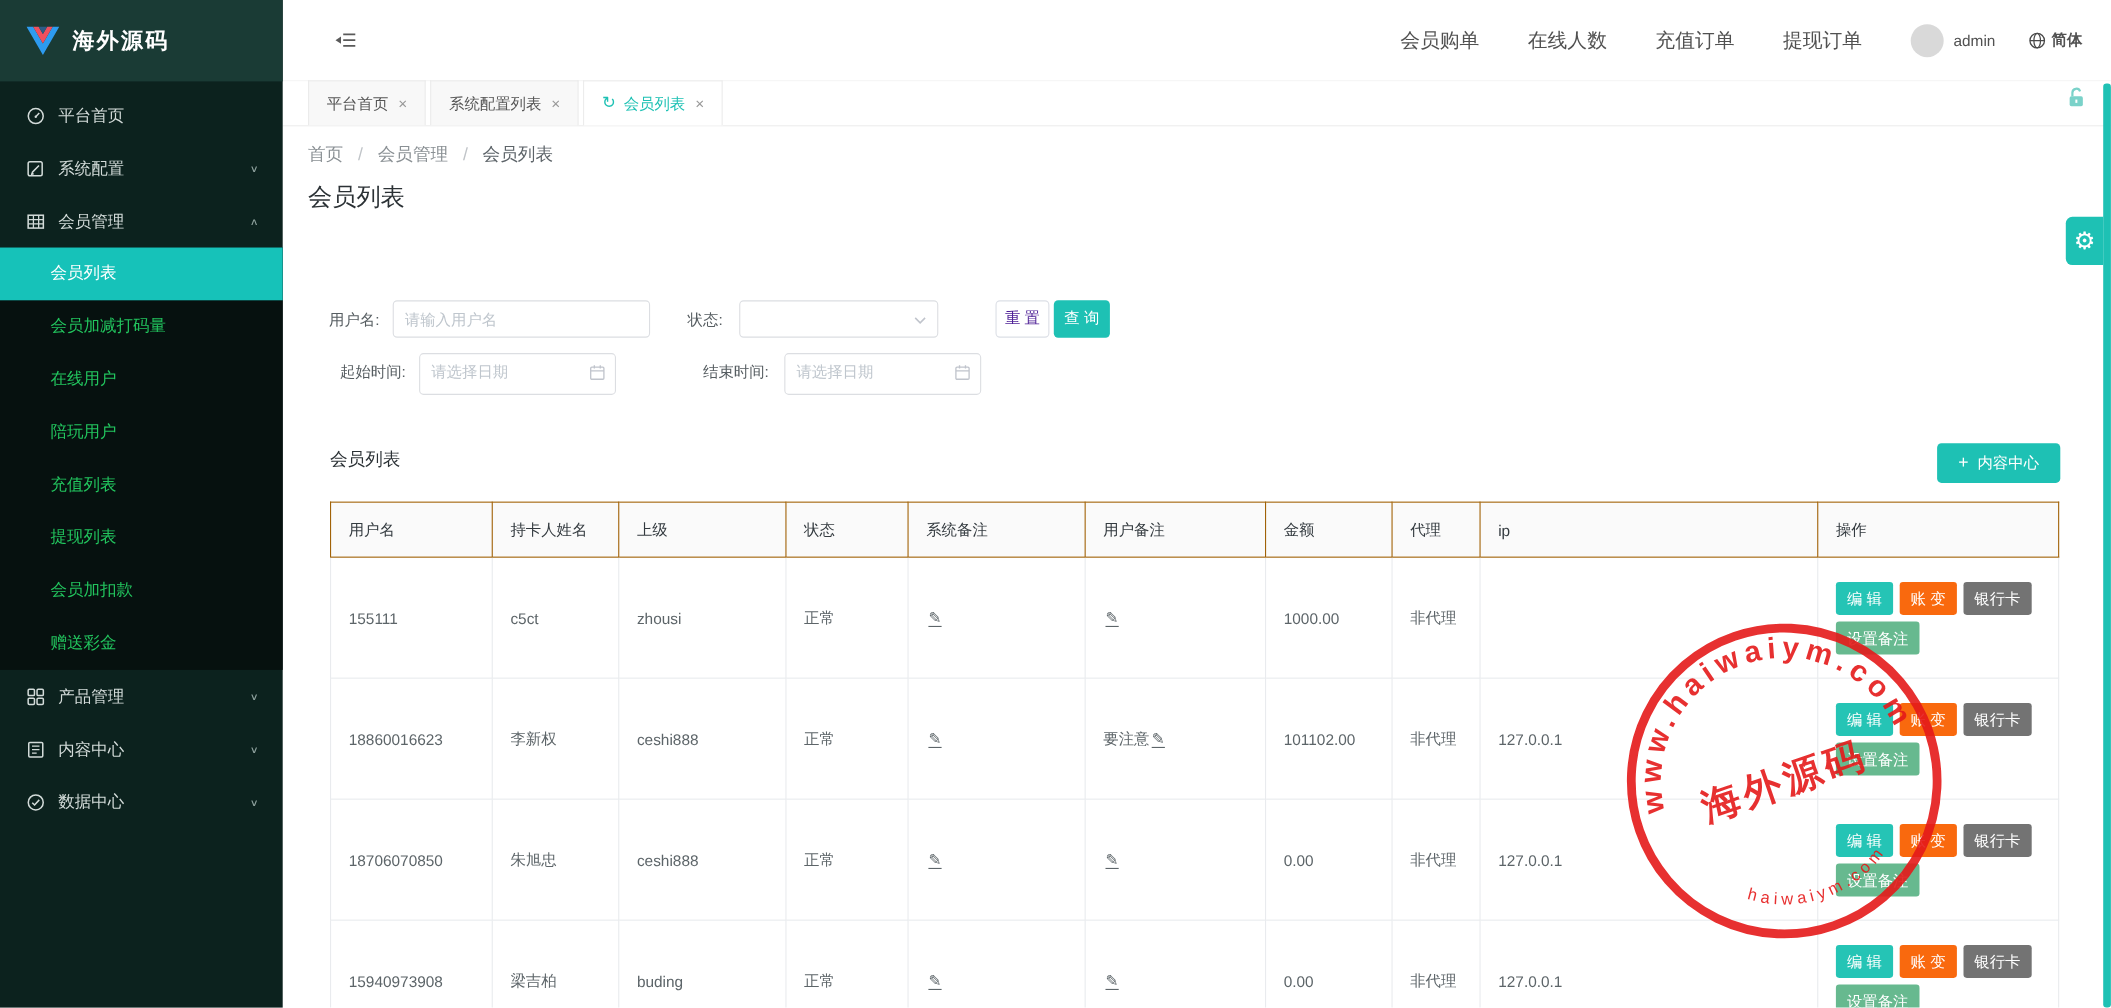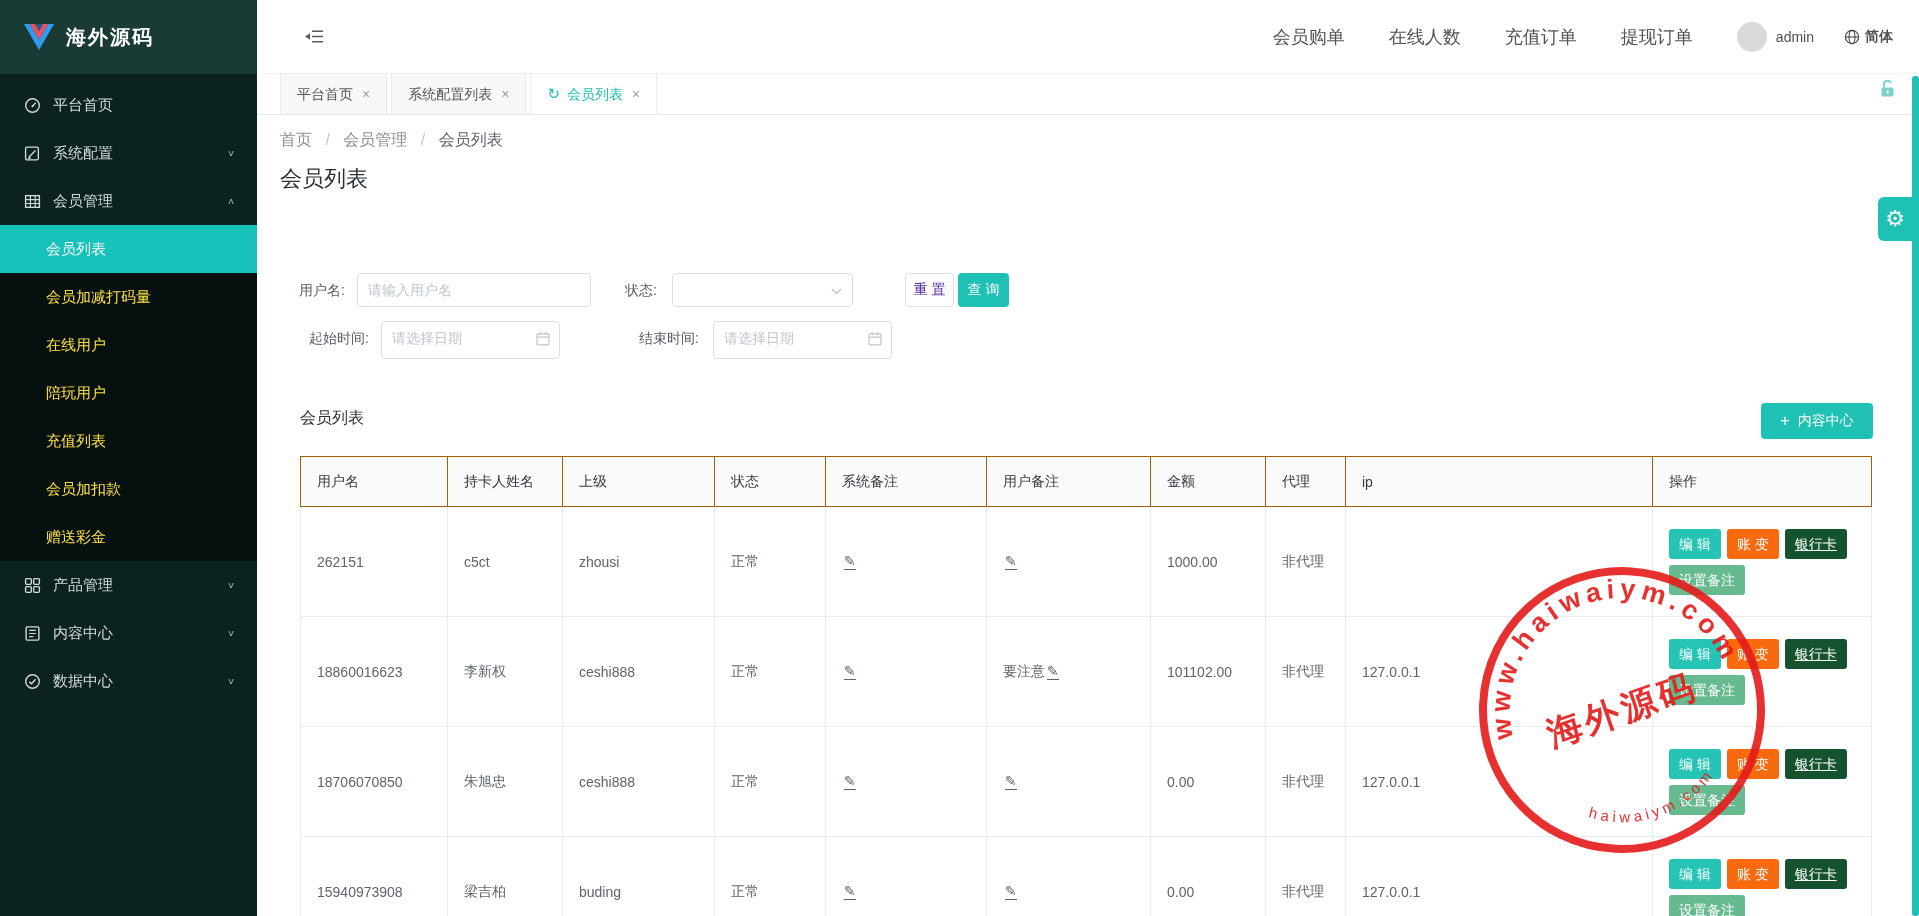--- a/index.html
+++ b/index.html
@@ -9,21 +9,21 @@
   
   .sidebar { position:absolute; left:0; top:0; width:257px; height:916px; background:#0c221e; z-index:20; }
   .logo { height:74px; background:#1a3b35; display:flex; align-items:center; padding-left:24px; }
   .logo-title { color:#fff; font-size:20px; font-weight:bold; letter-spacing:2px; margin-left:12px; }
   .menu { padding-top:7px; }
   .m-item { height:48px; display:flex; align-items:center; padding:0 22px 0 24px; color:#d3dbd9; font-size:15px; cursor:pointer; }
   .m-item .ic { width:17px; height:17px; margin-right:12px; flex:none; }
   .m-item .lbl { flex:1; }
   .m-item .chev { font-size:11px; color:#8fa29e; transform:scaleY(.8); }
   .submenu { background:#06110f; }
-  .s-item { height:48px; line-height:48px; padding-left:46px; color:#fde047; font-size:15px; cursor:pointer; }
+  .s-item { height:48px; line-height:48px; padding-left:46px; color:#22c55e; font-size:15px; cursor:pointer; }
   .s-item.active { background:#16c2b9; color:#fff; }
 
   
   .topbar { position:absolute; left:257px; top:0; right:0; height:74px; background:#fff; border-bottom:1px solid #f2f2f2; display:flex; align-items:center; }
   .collapse { margin-left:47px; cursor:pointer; display:flex; }
   .topbar .grow { flex:1; }
   .tb-link { font-size:18px; color:#515151; margin-right:44px; cursor:pointer;text-align:center; }
   .user { display:flex; align-items:center; margin-right:30px; cursor:pointer; }
   .avatar { width:30px; height:30px; border-radius:50%; background:#d9d9d9; margin-right:9px; }
   .user-name { font-size:14px; color:#515151; }
@@ -63,21 +63,21 @@
   .btn-add { position:absolute; left:1504px; top:288px; width:112px; height:36px; background:#1ec1b4; color:#fff; border-radius:4px; font-size:14px; display:flex; align-items:center; justify-content:center; cursor:pointer; }
   .btn-add .plus { font-size:16px; margin-right:8px; }
   table.grid { position:absolute; left:43px; top:341px; width:1571px; border-collapse:collapse; table-layout:fixed; }
   .grid th { height:50px; background:#fafafa; border:1px solid #a16207; font-size:14px; color:#333a3f; font-weight:500; text-align:left; padding-left:16px; }
   .grid td { height:110px; border:1px solid #e9ebee; font-size:14px; color:#5d6569; text-align:left; padding-left:16px; vertical-align:middle; background:#fff; }
   .pencil { display:inline-block; color:#5d6569; border-bottom:1px solid #5d6569; line-height:1; padding-bottom:1px; font-size:14px; cursor:pointer; }
   .note-txt { margin-right:2px; }
   .act { display:inline-block; height:30px; line-height:30px; padding:0 10px; border-radius:3px; color:#fff; font-size:14px; margin:0 6px 6px 0; cursor:pointer; white-space:nowrap; }
   .act-edit { background:#25c4b5; }
   .act-change { background:#f9690e; }
-  .act-bank { background:#14532d;text-decoration:underline; }
+  .act-bank { background:#737373; }
   .act-note { background:#67b98f; }
   td.ops { padding-top:8px; padding-bottom:2px; }
 
   
   .stamp { position:absolute; left:1210px; top:440px; width:310px; height:310px; transform:rotate(-19deg); opacity:.9; z-index:40; pointer-events:none; }
 
   
   .scrollbar { position:absolute; right:0; top:76px; bottom:0; width:7px; background:#1ec1b4; border-radius:3px; z-index:60; cursor:pointer; }
   .gear-btn { position:absolute; right:7px; top:197px; width:34px; height:44px; background:#1ec1b4; border-radius:6px 0 0 6px; color:#fff; display:flex; align-items:center; justify-content:center; font-size:22px; z-index:60; cursor:pointer; }
 </style>
@@ -121,20 +121,21 @@
       <span class="lbl">会员管理</span>
       <span class="chev">∧</span>
     </div>
 
     <div class="submenu">
       <div class="s-item active">会员列表</div>
       <div class="s-item">会员加减打码量</div>
       <div class="s-item">在线用户</div>
       <div class="s-item">陪玩用户</div>
       <div class="s-item">充值列表</div>
+      <div class="s-item">提现列表</div>
       <div class="s-item">会员加扣款</div>
       <div class="s-item">赠送彩金</div>
     </div>
 
     <div class="m-item">
       <svg class="ic" viewBox="0 0 16 16">
           <rect x="1.5" y="1.5" width="5.4" height="5.4" rx="1" fill="none" stroke="#d3dbd9" stroke-width="1.3"></rect>
           <rect x="9.1" y="1.5" width="5.4" height="5.4" rx="1" fill="none" stroke="#d3dbd9" stroke-width="1.3"></rect>
           <rect x="1.5" y="9.1" width="5.4" height="5.4" rx="1" fill="none" stroke="#d3dbd9" stroke-width="1.3"></rect>
           <rect x="9.1" y="9.1" width="5.4" height="5.4" rx="1" fill="none" stroke="#d3dbd9" stroke-width="1.3"></rect>
@@ -281,21 +282,21 @@
         <th>系统备注</th>
         <th>用户备注</th>
         <th>金额</th>
         <th>代理</th>
         <th>ip</th>
         <th>操作</th>
       </tr>
     </thead>
     <tbody>
       <tr>
-        <td>262151</td>
+        <td>155111</td>
         <td>c5ct</td>
         <td>zhousi</td>
         <td>正常</td>
         <td><span class="note-txt"></span><span class="pencil">✎</span></td>
         <td><span class="note-txt"></span><span class="pencil">✎</span></td>
         <td>1000.00</td>
         <td>非代理</td>
         <td></td>
         <td class="ops">
           <span class="act act-edit">编 辑</span><span class="act act-change">账 变</span><span class="act act-bank">银行卡</span><span class="act act-note">设置备注</span>

